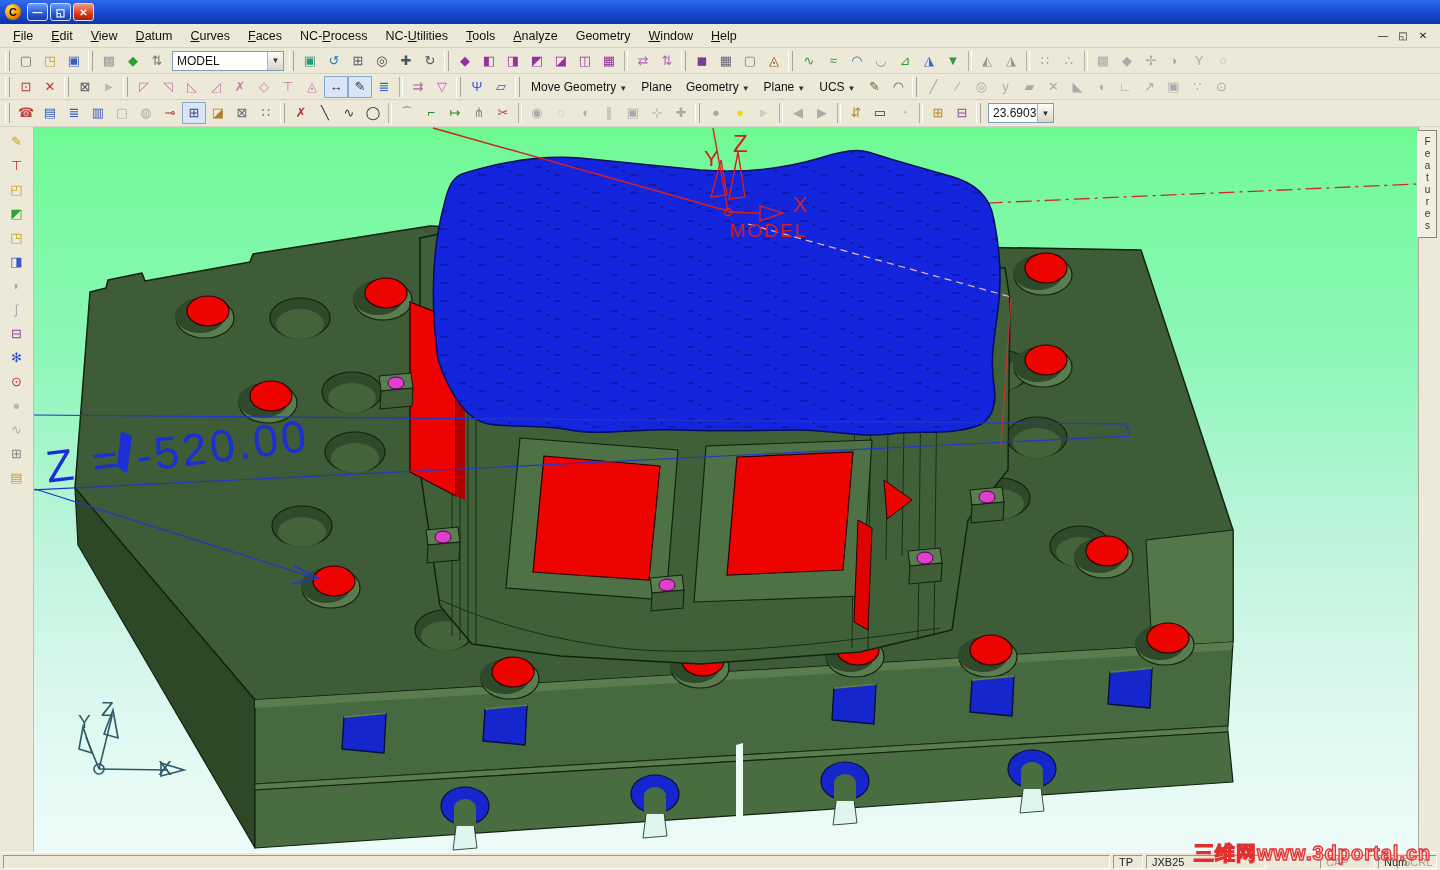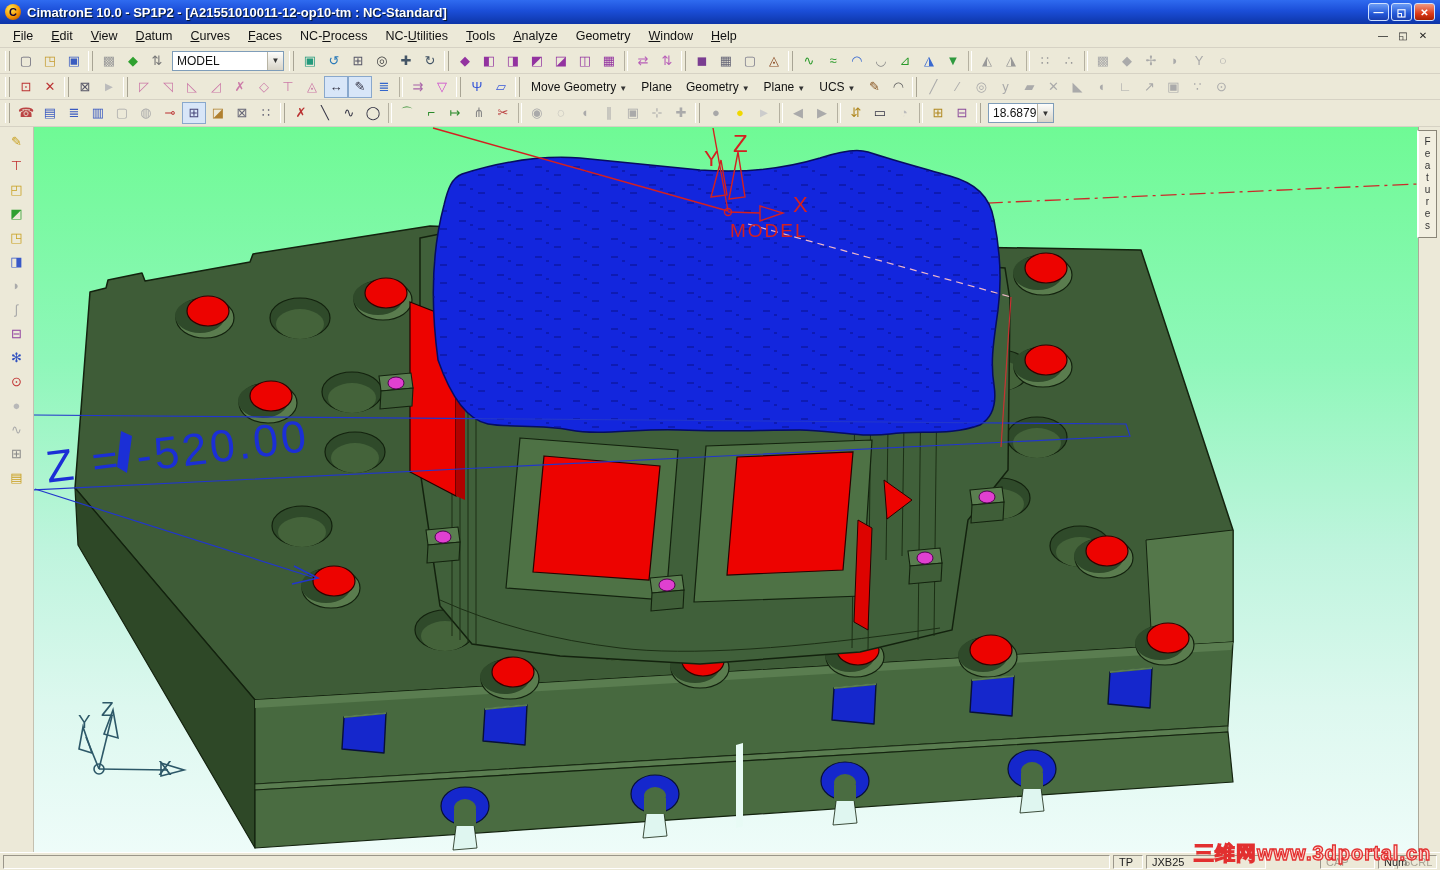--- a/index.html
+++ b/index.html
@@ -71,21 +71,20 @@
   .sb-dim{color:#a8a494}
   .watermark{position:absolute;left:1194px;top:840px;z-index:60;font-weight:bold;
     font-size:20px;letter-spacing:1px;color:#ffd2cc;-webkit-text-stroke:1.3px #e23030;
     white-space:nowrap}
 </style>
 </head>
 <body>
 
 <div class="titlebar">
   <span class="app-logo">C</span>
-  <span class="title-text">CimatronE 10.0 - SP1P2 - [A21551010011-12-op10-tm : NC-Standard]</span>
   <span class="win-btns" id="win-btns">
       <span class="wb wb-blue">—</span>
       <span class="wb wb-blue">◱</span>
       <span class="wb wb-red">✕</span>
     </span>
 </div>
 
 <div class="menubar">
   <span id="menu-items" style="display:flex">
       <span class="menu-item"><u>F</u>ile</span>
@@ -257,21 +256,21 @@
     <span class="tb-icon" style="color: rgb(170, 170, 170);">▶</span>
     <span class="tb-sep"></span>
     <span class="tb-icon" style="color: rgb(176, 136, 32);">⇵</span>
     <span class="tb-icon" style="color: rgb(51, 51, 68);">▭</span>
     <span class="tb-icon" style="color: rgb(187, 187, 187);">◔</span>
     <span class="tb-sep"></span>
     <span class="tb-icon" style="color: rgb(176, 136, 32);">⊞</span>
     <span class="tb-icon" style="color: rgb(138, 74, 154);">⊟</span>
     <span class="tb-grip"></span>
     <span class="tb-combo" style="width: 66px;">
-      <span class="tb-combo-val">18.6879</span>
+      <span class="tb-combo-val">23.6903</span>
       <span class="tb-combo-arrow">▼</span>
     </span>
   </div>
 
 <div class="leftbar">
     <span class="tb-icon" style="color: rgb(200, 160, 32);">✎</span>
     <span class="tb-icon" style="color: rgb(192, 48, 48);">⊤</span>
     <span class="tb-icon" style="color: rgb(200, 160, 32);">◰</span>
     <span class="tb-icon" style="color: rgb(48, 160, 48);">◩</span>
     <span class="tb-icon" style="color: rgb(200, 160, 32);">◳</span>

